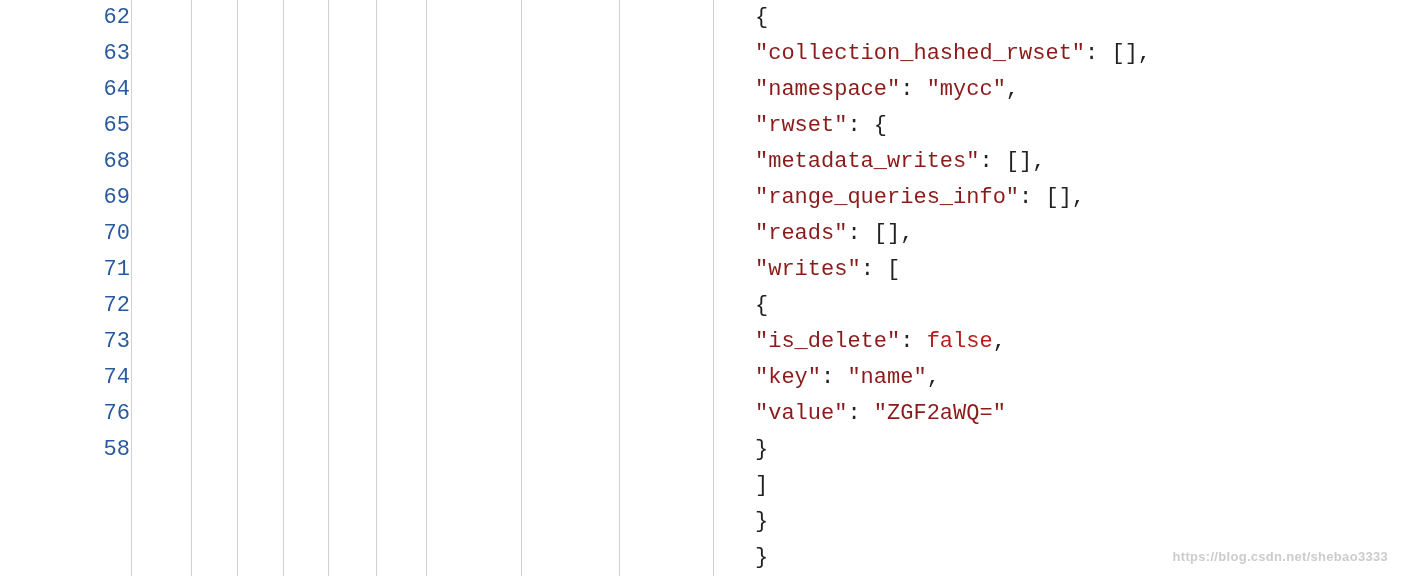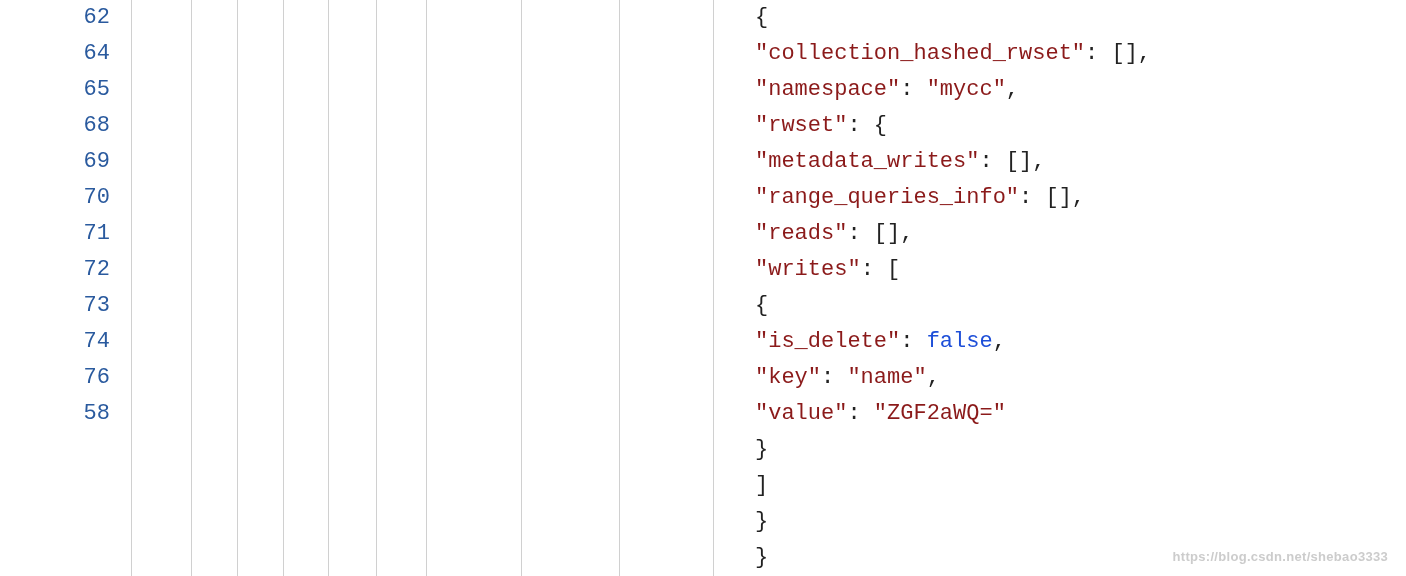--- a/index.html
+++ b/index.html
@@ -14,21 +14,20 @@
   }
   .code-container {
     display: flex;
     width: 100%;
     height: 100%;
   }
   .gutter {
     width: 130px;
     flex: 0 0 130px;
     text-align: right;
-    padding-right: 20px;
     color: #2a5a9e;
     user-select: none;
   }
   .gutter .line-no {
     height: 36px;
     line-height: 36px;
   }
   .indent-guides {
     position: absolute;
     left: 131px;
@@ -51,39 +50,40 @@
   }
   .code-line {
     height: 36px;
     line-height: 36px;
     white-space: pre;
     color: #333;
   }
   .tk-key { color: #8b1a1a; }        
   .tk-str { color: #8b1a1a; }        
   .tk-punct { color: #222; }
-  .tk-bool { color: #1d4ed8; }       
+  .tk-bool { color: #b91c1c; }       
   .watermark {
     position: absolute;
     right: 18px;
     bottom: 12px;
     font-family: -apple-system, Helvetica, Arial, sans-serif;
     font-size: 13px;
     color: #cccccc;
     letter-spacing: 0.3px;
     font-weight: bold;
   }
 </style>
 </head>
 <body>
 
 <div class="code-container">
 
   <div class="gutter" id="gutter">
       <div class="line-no">62</div>
+      <div class="line-no">63</div>
       <div class="line-no">64</div>
       <div class="line-no">65</div>
       <div class="line-no">68</div>
       <div class="line-no">69</div>
       <div class="line-no">70</div>
       <div class="line-no">71</div>
       <div class="line-no">72</div>
       <div class="line-no">73</div>
       <div class="line-no">74</div>
       <div class="line-no">76</div>

